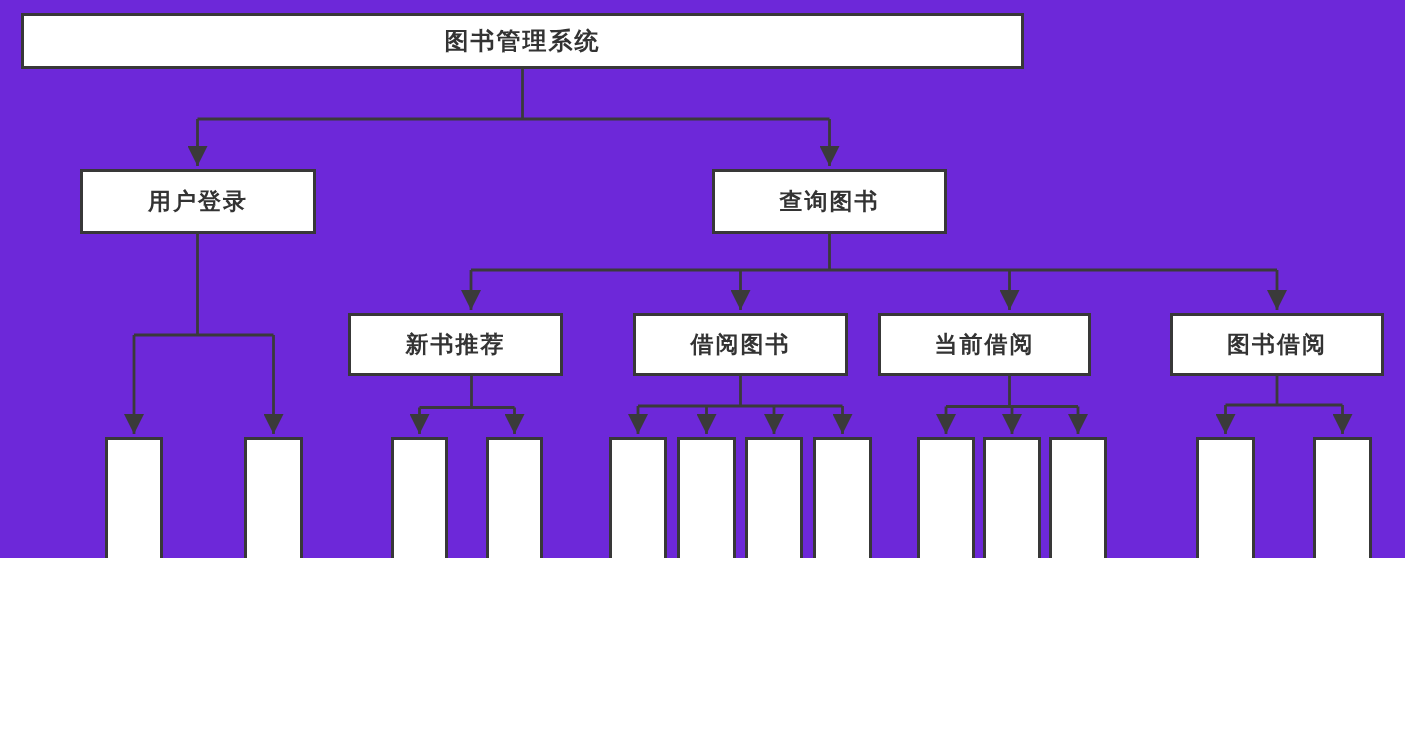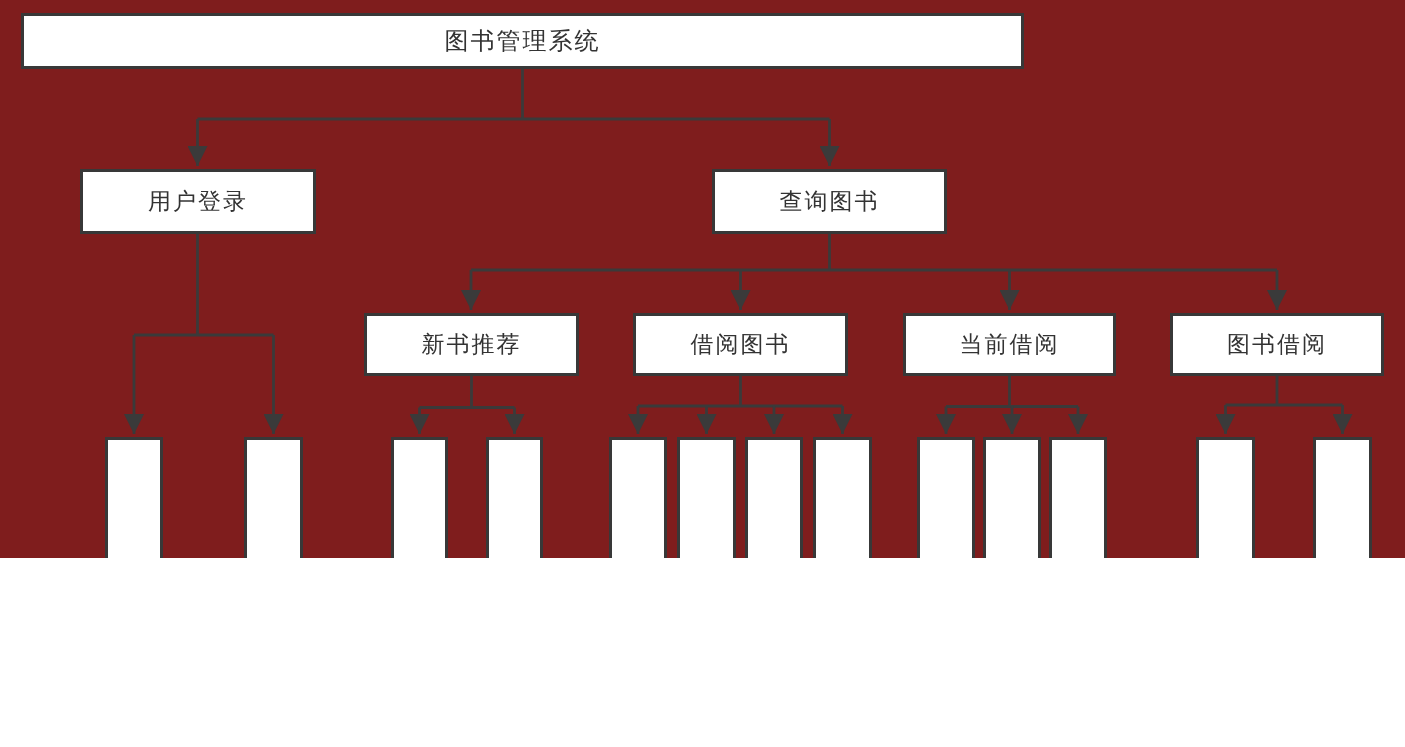--- a/index.html
+++ b/index.html
@@ -5,22 +5,23 @@
   html, body {
     margin: 0;
     padding: 0;
     background: #ffffff;
     font-family: "Liberation Sans", "DejaVu Sans", sans-serif;
   }
   #canvas {
     position: relative;
     width: 1405px;
     height: 558px;
-    background: #7f1d1d;
+    background: #6d28d9;
     overflow: hidden;
+    font-weight: bold;
   }
   #connectors {
     position: absolute;
     left: 0;
     top: 0;
     width: 1405px;
     height: 747px;
   }
   .box {
     position: absolute;
@@ -112,23 +113,23 @@
   </svg>
 
   <div class="box title" style="left:21px; top:13px; width:1003px; height:56px;">图书管理系统</div>
 
   <div class="box" style="left:80px; top:169px; width:236px; height:65px;">用户登录</div>
   <div class="box" style="left:712px; top:169px; width:235px; height:65px;">查询图书</div>
 
   <div class="box v" style="left:105px; top:437px; width:58px; height:300px;">用户登录</div>
   <div class="box v" style="left:244px; top:437px; width:59px; height:300px;">注销登录</div>
 
-  <div class="box" style="left:364px; top:313px; width:215px; height:63px;">新书推荐</div>
+  <div class="box" style="left:348px; top:313px; width:215px; height:63px;">新书推荐</div>
   <div class="box" style="left:633px; top:313px; width:215px; height:63px;">借阅图书</div>
-  <div class="box" style="left:903px; top:313px; width:213px; height:63px;">当前借阅</div>
+  <div class="box" style="left:878px; top:313px; width:213px; height:63px;">当前借阅</div>
   <div class="box" style="left:1170px; top:313px; width:214px; height:63px;">图书借阅</div>
 
   <div class="box v" style="left:391px; top:437px; width:57px; height:300px;">查询图书</div>
   <div class="box v" style="left:486px; top:437px; width:57px; height:300px;">借阅图书</div>
 
   <div class="box v" style="left:609px; top:437px; width:58px; height:300px;">查询图书</div>
   <div class="box v" style="left:677px; top:437px; width:59px; height:300px;">新增图书（管理员）</div>
   <div class="box v" style="left:745px; top:437px; width:58px; height:300px;">编辑图书（管理员）</div>
   <div class="box v" style="left:813px; top:437px; width:59px; height:300px;">借阅图书</div>
 

